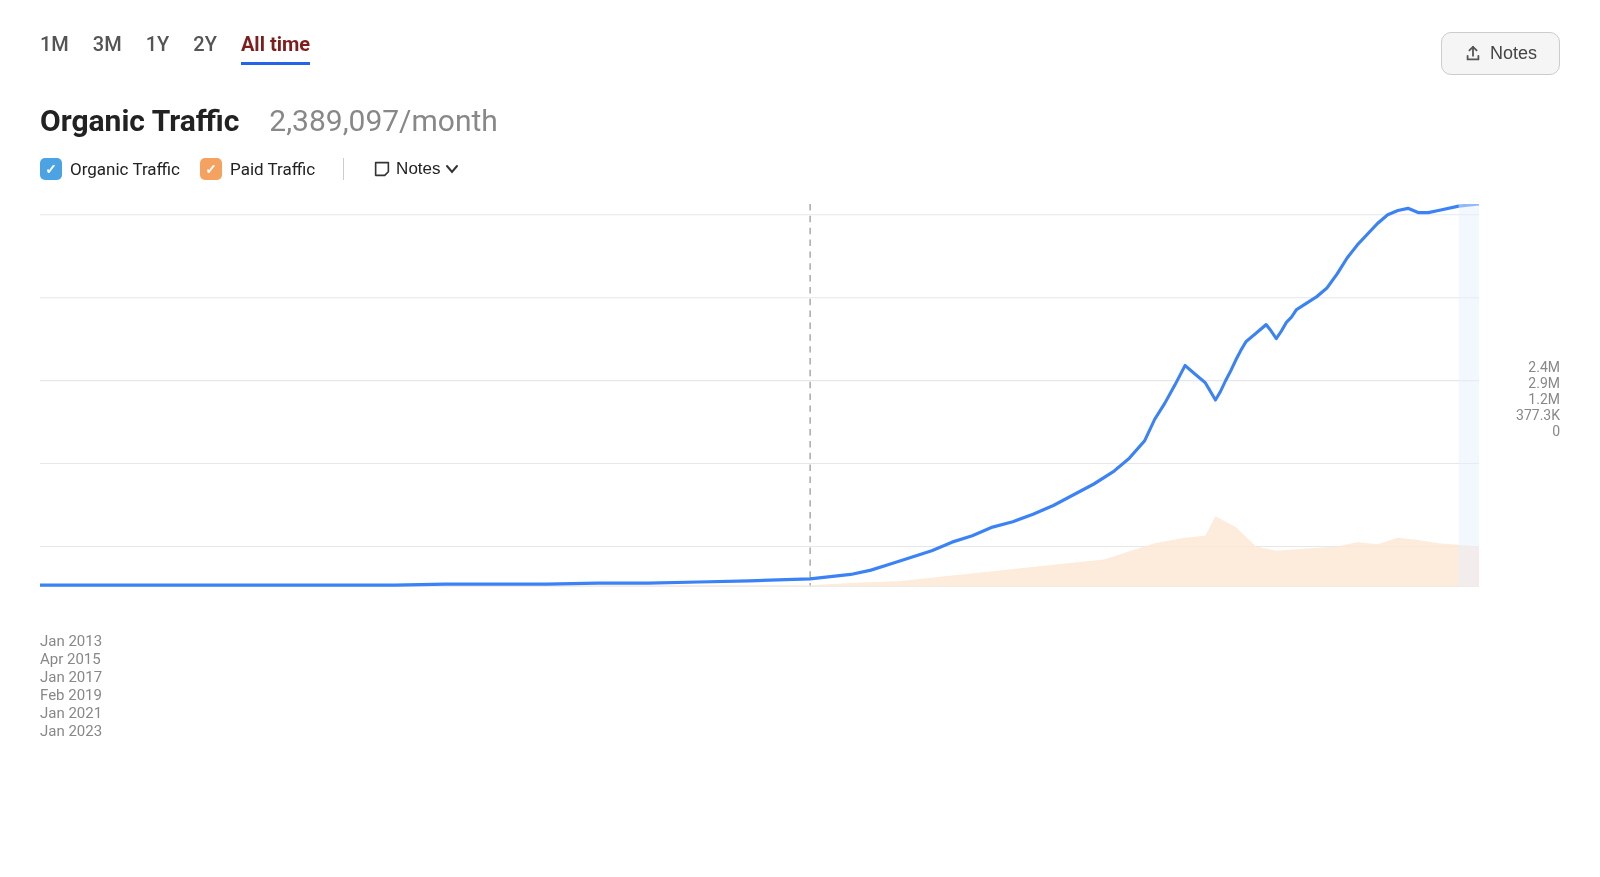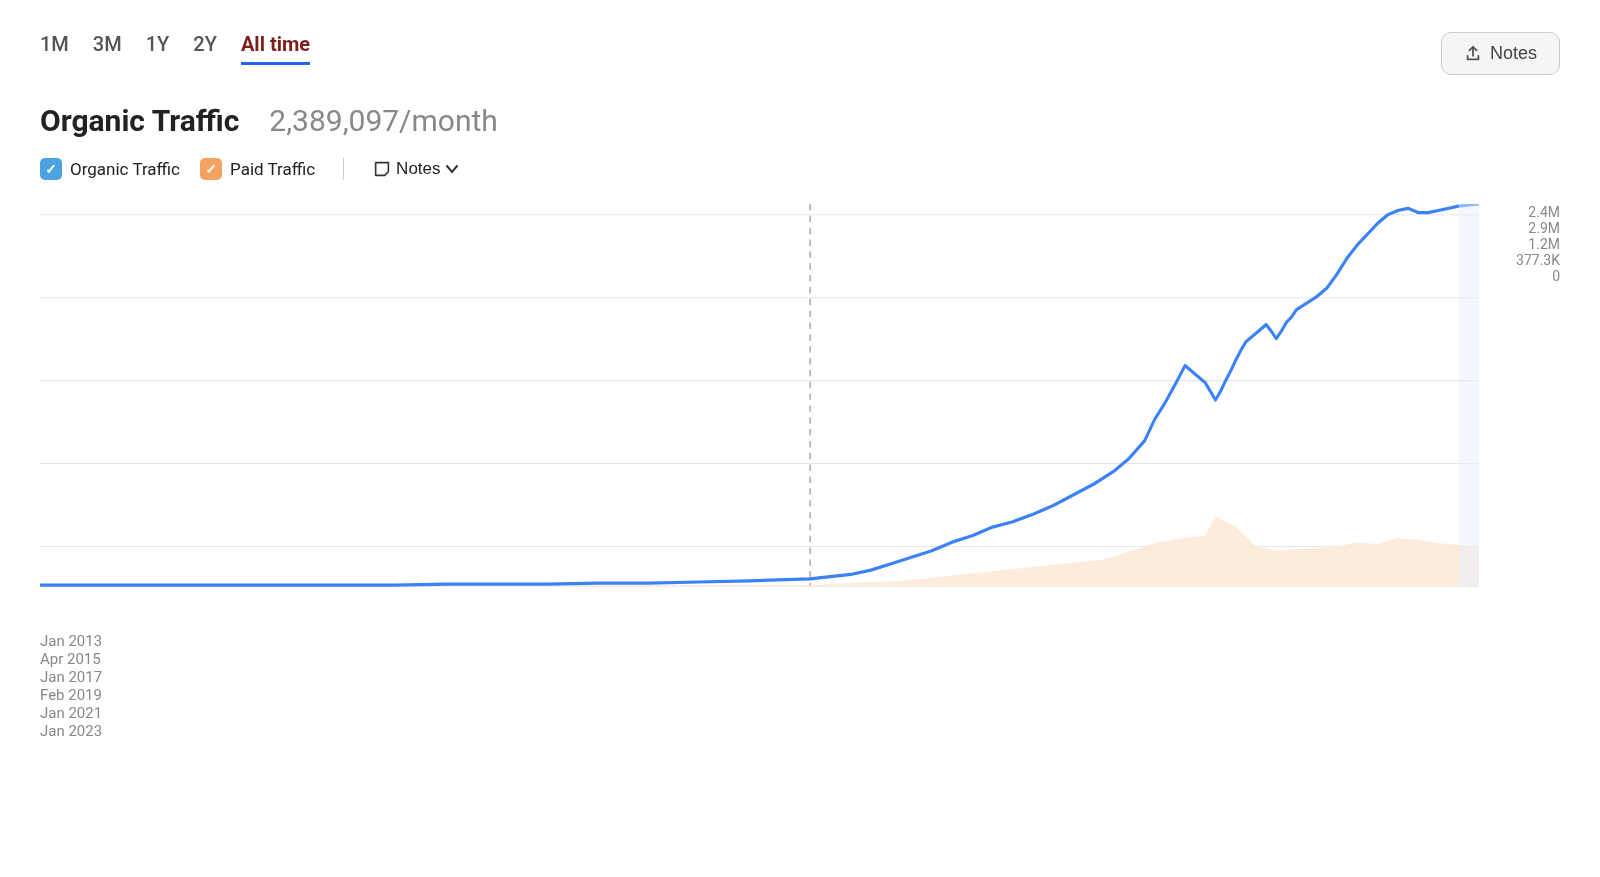--- a/index.html
+++ b/index.html
@@ -112,21 +112,21 @@
       width: 100%;
       height: 100%;
     }
     .y-axis-labels {
       position: absolute;
       right: 0;
       top: 0;
       height: 100%;
       display: flex;
       flex-direction: column;
-      justify-content: flex-start;
+      justify-content: center;
       padding: 0 0 30px 0;
       font-size: 14px;
       color: #888;
       width: 70px;
       text-align: right;
     }
     .x-axis-labels {
       display: flex;
       justify-content: space-between;
       padding: 8px 70px 0 0;

